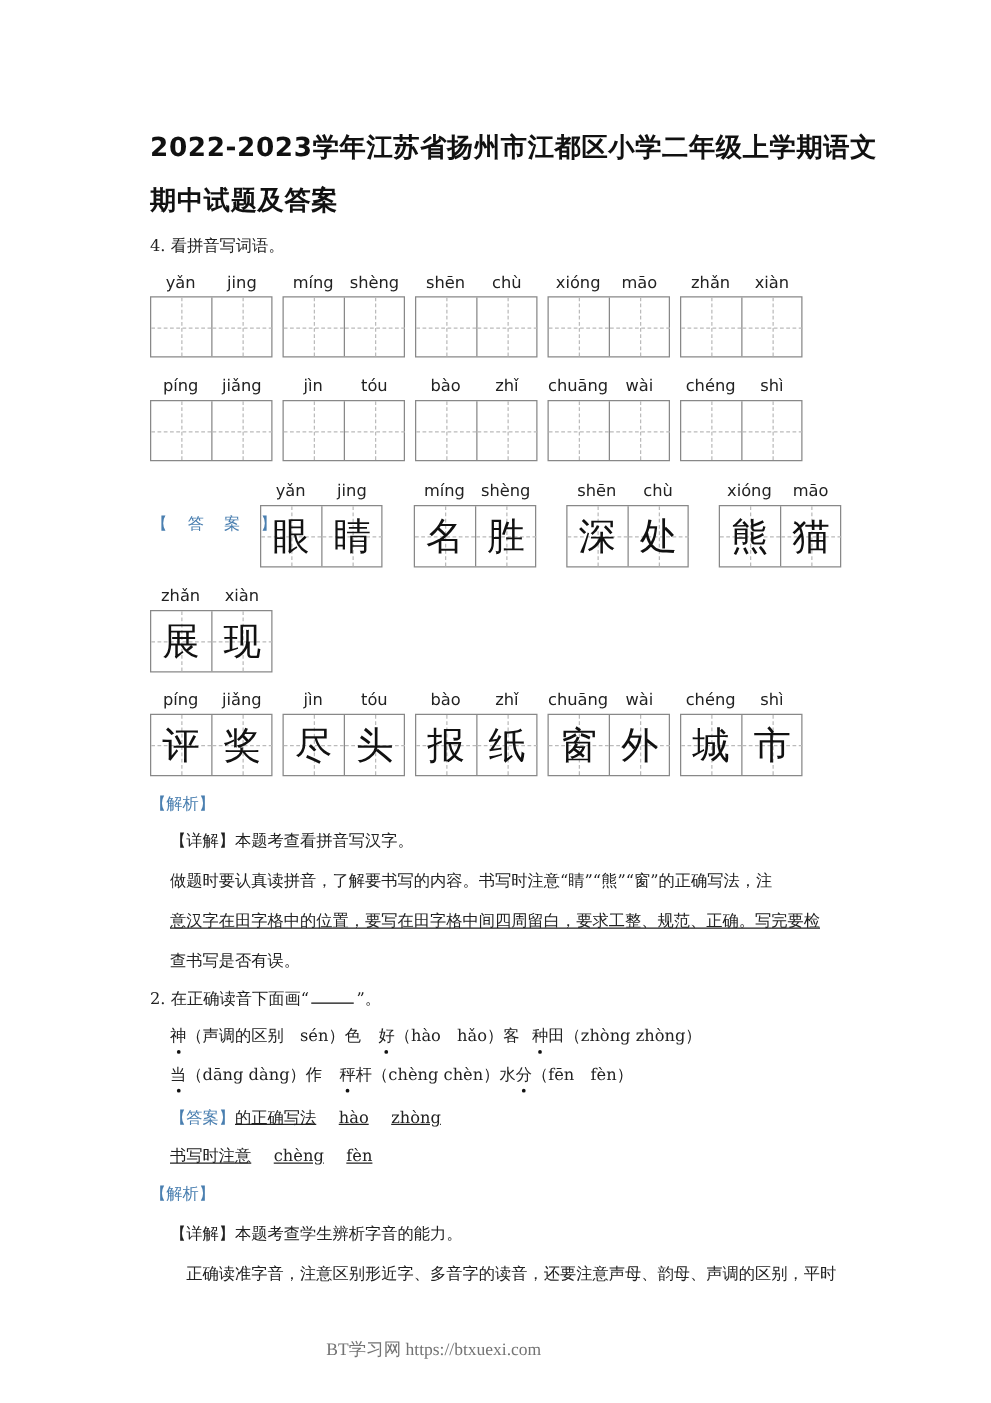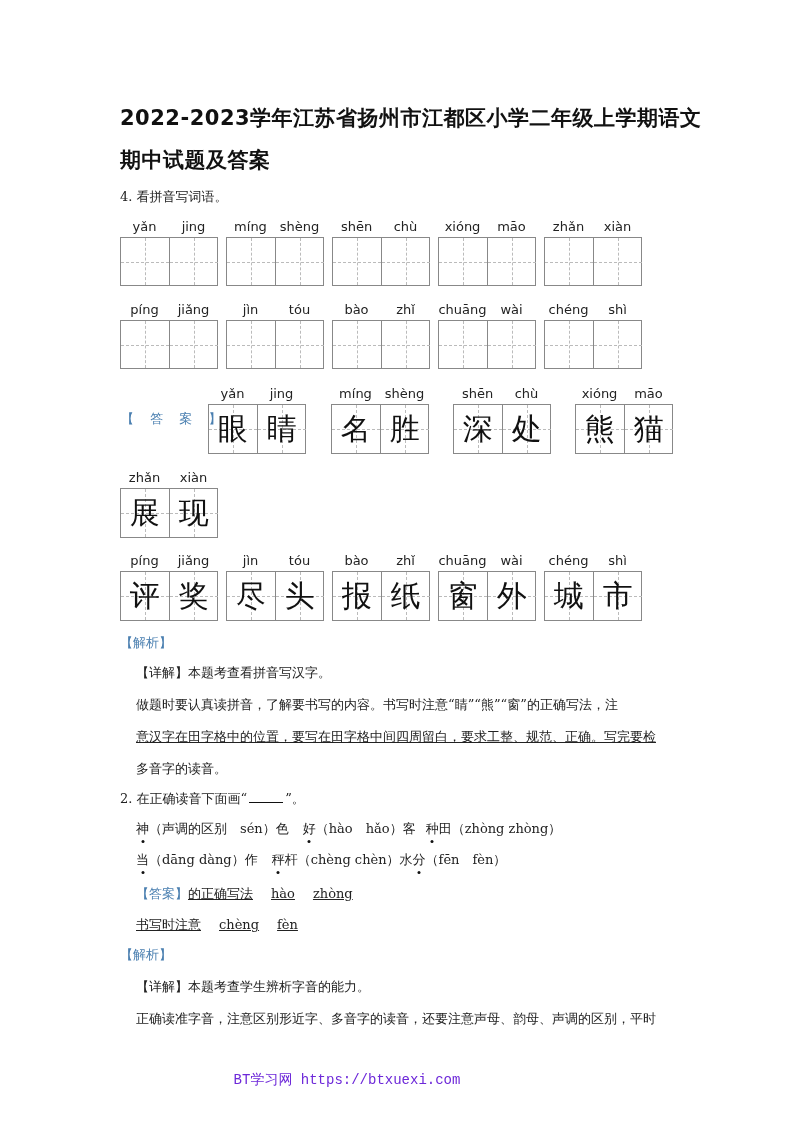--- a/index.html
+++ b/index.html
@@ -24,22 +24,22 @@
   .hz { position: absolute; inset: 0; display: flex; align-items: center; justify-content: center;
         font-size: 30px; color: #111; z-index: 2; font-family: "DejaVu Serif", "Liberation Serif", serif; }
 
   .label-blue { color: #4a7fb0; font-size: 13px; }
   .label-spaced { letter-spacing: 6px; color: #4a7fb0; font-size: 13px; }
   .blank { display: inline-block; width: 34px; border-bottom: 1px solid #111; margin: 0 2px; height: 10px; }
   .dotted { position: relative; display: inline-block; }
   .dotted::after { content: ""; position: absolute; left: 50%; bottom: -5px; width: 3px; height: 3px;
                    background: #111; border-radius: 50%; transform: translateX(-50%); }
   .ul { text-decoration: underline; margin-right: 18px; }
-  .footer { left: 0; width: 694px; text-align: center; font-size: 14px; color: #6d28d9;
-            font-family: Liberation Mono, monospace; }
+  .footer { left: 0; width: 694px; text-align: center; font-size: 14px; color: #737373;
+            font-family: Liberation Serif, serif; }
 </style>
 </head>
 <body>
 
 <div class="abs title" style="top:104px;">2022-2023学年江苏省扬州市江都区小学二年级上学期语文</div>
 <div class="abs title" style="top:146px;">期中试题及答案</div>
 
 <div class="abs q" style="top:188px;">4. 看拼音写词语。</div>
 
 <div>
@@ -252,21 +252,21 @@
       </div>
   </div>
 </div>
 
 <div class="abs label-blue" style="left:120px;top:634px;">【解析】</div>
 <div class="abs body-text" style="top:664px;">
   <span>【详解】</span><span>本题考查看拼音写汉字。</span>
 </div>
 <div class="abs body-text" style="top:696px;">做题时要认真读拼音，了解要书写的内容。书写时注意“睛”“熊”“窗”的正确写法，注</div>
 <div class="abs body-text" style="top:728px;text-decoration:underline;">意汉字在田字格中的位置，要写在田字格中间四周留白，要求工整、规范、正确。写完要检</div>
-<div class="abs body-text" style="top:760px;">多音字的读音。</div>
+<div class="abs body-text" style="top:760px;">查书写是否有误。</div>
 
 <div class="abs q" style="top:790px;">
   <span>2.  在正确读音下面画“</span><span class="blank"></span><span>”。</span>
 </div>
 <div class="abs body-text" style="top:820px;">
   <span class="dotted">神</span><span>（声调的区别　sén）色</span><span style="display:inline-block;width:14px"></span><span class="dotted">好</span><span>（hào　hǎo）客</span><span style="display:inline-block;width:10px"></span><span class="dotted">种</span><span>田（zhòng zhòng）</span>
 </div>
 <div class="abs body-text" style="top:851px;">
   <span class="dotted">当</span><span>（dāng dàng）作</span><span style="display:inline-block;width:14px"></span><span class="dotted">秤</span><span>杆（chèng chèn）水</span><span class="dotted">分</span><span>（fēn　fèn）</span>
 </div>
@@ -275,15 +275,15 @@
   <span class="label-blue">【答案】</span><span class="ul">的正确写法</span><span class="ul">hào</span><span class="ul">zhòng</span>
 </div>
 <div class="abs body-text" style="top:916px;">
   <span class="ul">书写时注意</span><span class="ul">chèng</span><span class="ul">fèn</span>
 </div>
 
 <div class="abs label-blue" style="left:120px;top:946px;">【解析】</div>
 <div class="abs body-text" style="top:978px;">
   <span>【详解】</span><span>本题考查学生辨析字音的能力。</span>
 </div>
-<div class="abs body-text" style="top:1010px;">正确读准字音，注意区别形近字、多音字的读音，还要注意声母、韵母、声调的区别，平时</div>
+<div class="abs body-text" style="top:1010px;margin-left:13px;">正确读准字音，注意区别形近字、多音字的读音，还要注意声母、韵母、声调的区别，平时</div>
 
 <div class="abs footer" style="top:1071px;">BT学习网 https://btxuexi.com</div>
 
 </body></html>

